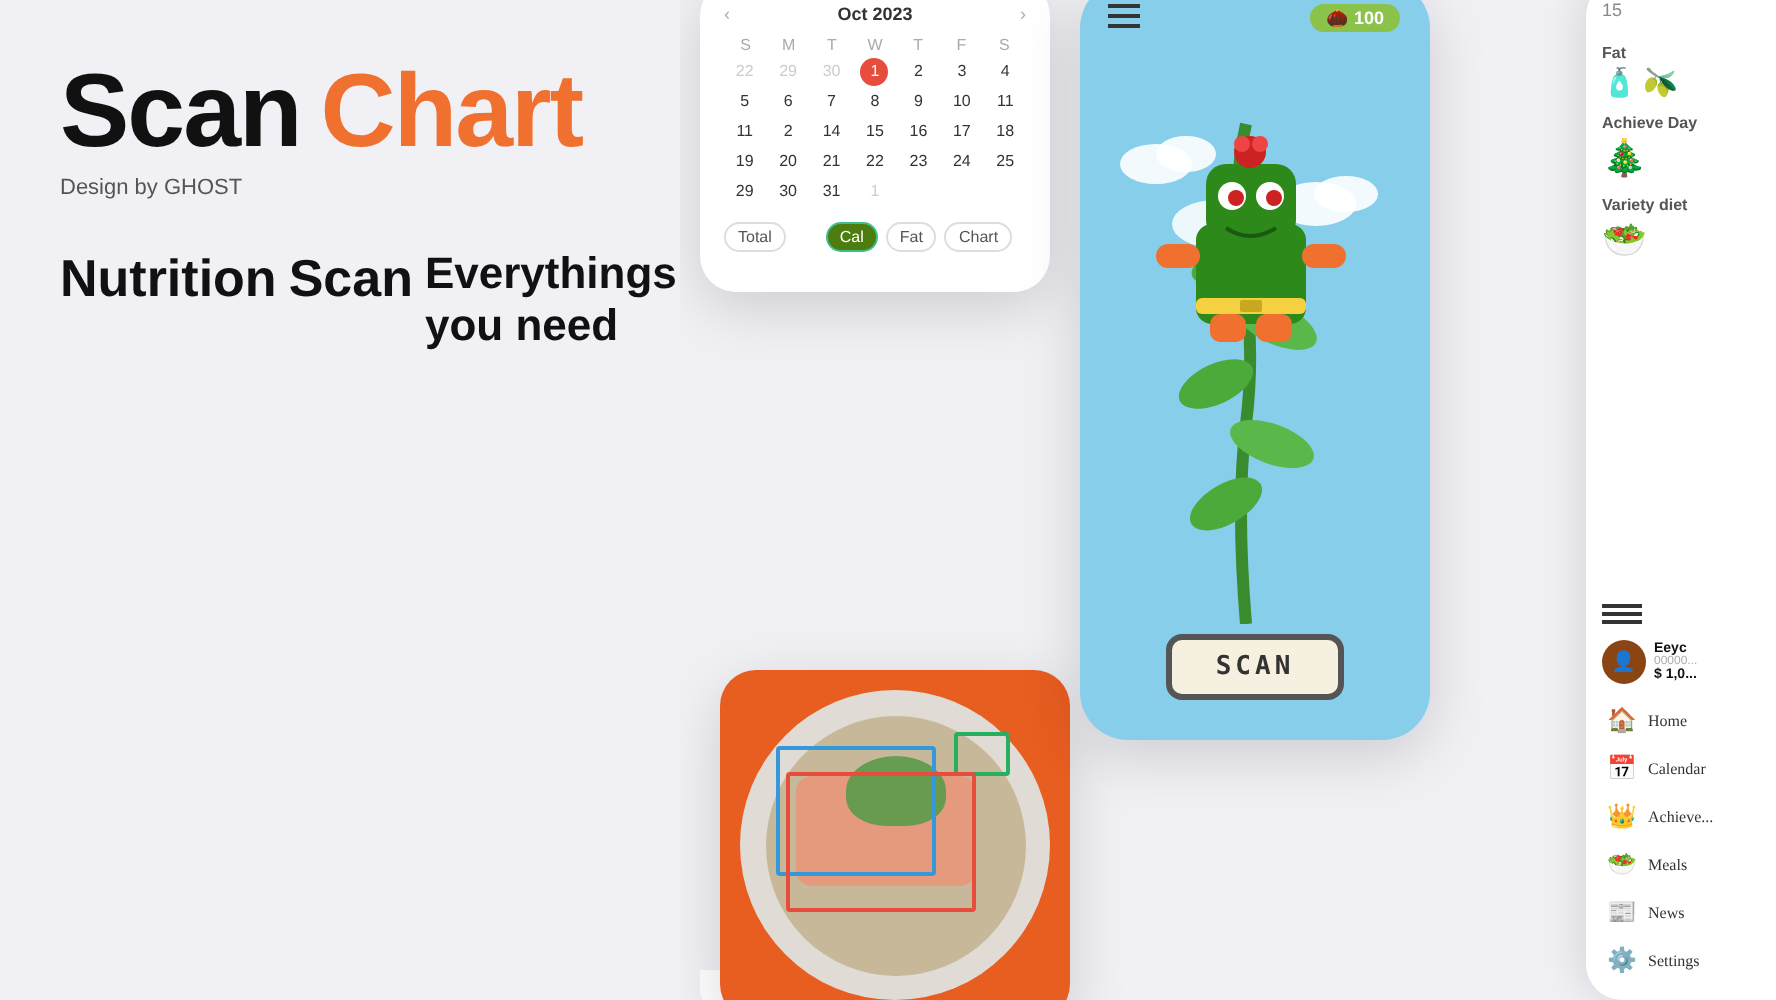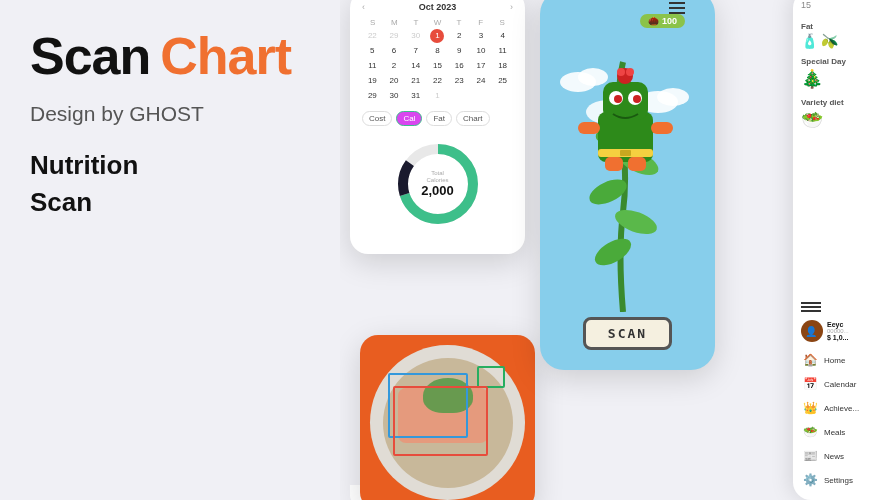--- a/index.html
+++ b/index.html
@@ -35,29 +35,29 @@
       line-height: 1;
     }
     .title-bean {
       font-size: 52px;
       font-weight: 900;
       color: #f07030;
       letter-spacing: -1px;
       line-height: 1;
     }
     .subtitle {
-      font-size: 21px;
+      font-size: 11px;
       color: #555;
       margin-bottom: 24px;
-      margin-top: 16px;
+      margin-top: 2px;
     }
     .features-list {
       list-style: none;
       display: flex;
-      flex-direction: column;
+      flex-direction: row;
       gap: 6px;
     }
     .features-list li {
       font-size: 26px;
       font-weight: 600;
       color: #111;
       line-height: 1.2;
     }
     .features-list li.everything {
       font-size: 22px;
@@ -134,23 +134,24 @@
     }
     .tab-btn {
       font-size: 8px;
       padding: 2px 6px;
       border-radius: 10px;
       border: 1px solid #ddd;
       background: white;
       color: #555;
     }
     .tab-btn.active {
-      background: #d946ef;
+      background: #4d7c0f;
       color: white;
       border-color: #3dbf8a;
+      margin-left: 16px;
     }
 
     
     .donut-container {
       display: flex;
       justify-content: center;
       align-items: center;
       margin: 8px 0;
     }
     .donut-svg {
@@ -196,26 +197,25 @@
       display: flex;
       flex-direction: column;
       align-items: center;
       justify-content: flex-end;
       padding-bottom: 20px;
     }
     .bean-top-bar {
       position: absolute;
       top: 12px;
       left: 0;
-      right: 16px;
+      right: 1px;
       display: flex;
       justify-content: space-between;
-      align-items: flex-end;
+      align-items: flex-start;
       padding: 0 14px;
-      flex-direction: column;
     }
     .hamburger-icon {
       display: flex;
       flex-direction: column;
       gap: 3px;
     }
     .hamburger-icon span {
       width: 16px;
       height: 2px;
       background: #333;
@@ -334,20 +334,21 @@
       height: 16px;
       display: flex;
       align-items: center;
       justify-content: center;
       font-size: 12px;
     }
     .nav-label {
       font-size: 8px;
       color: #333;
       font-weight: 500;
+      font-family: Liberation Serif, serif;
     }
 
     
     .cal-month {
       font-size: 9px;
       font-weight: 600;
       color: #333;
     }
     .cal-nav {
       font-size: 9px;
@@ -399,20 +400,21 @@
 
 <div class="left-panel">
   <div class="title-row">
     <span class="title-scan">Scan</span>
     <span class="title-bean">Chart</span>
   </div>
   <div class="subtitle">Design by GHOST</div>
   <ul class="features-list">
     <li>Nutrition</li>
     <li>Scan</li>
+    <li class="everything">Everythings you need</li>
   </ul>
 </div>
 
 <div class="right-panel">
 
   <div class="phone-card-1">
 
     <div class="cal-header">
       <span class="cal-nav">‹</span>
       <span class="cal-month">Oct 2023</span>
@@ -458,43 +460,26 @@
       <div class="cal-cell">23</div>
       <div class="cal-cell">24</div>
       <div class="cal-cell">25</div>
       <div class="cal-cell">29</div>
       <div class="cal-cell">30</div>
       <div class="cal-cell">31</div>
       <div class="cal-cell grey">1</div>
     </div>
 
     <div class="tabs">
-      <button class="tab-btn">Cost</button>
+      <button class="tab-btn">Total</button>
       <button class="tab-btn active">Cal</button>
       <button class="tab-btn">Fat</button>
       <button class="tab-btn">Chart</button>
     </div>
 
-    <div class="donut-container">
-      <div class="donut-wrap">
-        <svg class="donut-svg" viewBox="0 0 100 100">
-
-          <circle cx="50" cy="50" r="35" fill="none" stroke="#e8e8e8" stroke-width="10"></circle>
-
-          <circle cx="50" cy="50" r="35" fill="none" stroke="#3dbf8a" stroke-width="10" stroke-dasharray="154 66" stroke-dashoffset="0" transform="rotate(-90 50 50)"></circle>
-
-          <circle cx="50" cy="50" r="35" fill="none" stroke="#1a1a2e" stroke-width="10" stroke-dasharray="33 187" stroke-dashoffset="-154" transform="rotate(-90 50 50)"></circle>
-        </svg>
-        <div class="donut-center">
-          <div class="total-text">Total</div>
-          <div class="cal-text">Calories</div>
-          <div class="cal-num">2,000</div>
-        </div>
-      </div>
-    </div>
   </div>
 
   <div class="phone-card-2-wrapper">
     <div class="phone-card-2">
 
       <div style="position:relative;width:175px;height:175px;display:flex;align-items:center;justify-content:center;">
 
         <div style="width:155px;height:155px;border-radius:50%;background:#e0dcd5;position:absolute;top:10px;display:flex;align-items:center;justify-content:center;overflow:visible;">
 
           <div style="width:130px;height:130px;border-radius:50%;background:#c8b89a;position:relative;">
@@ -584,21 +569,21 @@
     <div class="side-items">
       <div style="font-size:9px;color:#888;margin-bottom:4px;">15</div>
       <div class="side-item">
         <span class="side-item-label">Fat</span>
         <div style="display:flex;gap:3px;">
           <span style="font-size:14px;">🧴</span>
           <span style="font-size:14px;">🫒</span>
         </div>
       </div>
       <div class="side-item">
-        <span class="side-item-label">Special Day</span>
+        <span class="side-item-label">Achieve Day</span>
         <span style="font-size:18px;">🎄</span>
       </div>
       <div class="side-item">
         <span class="side-item-label">Variety diet</span>
         <span style="font-size:18px;">🥗</span>
       </div>
     </div>
 
     <div class="side-bottom">
       <div class="hamburger-side">

